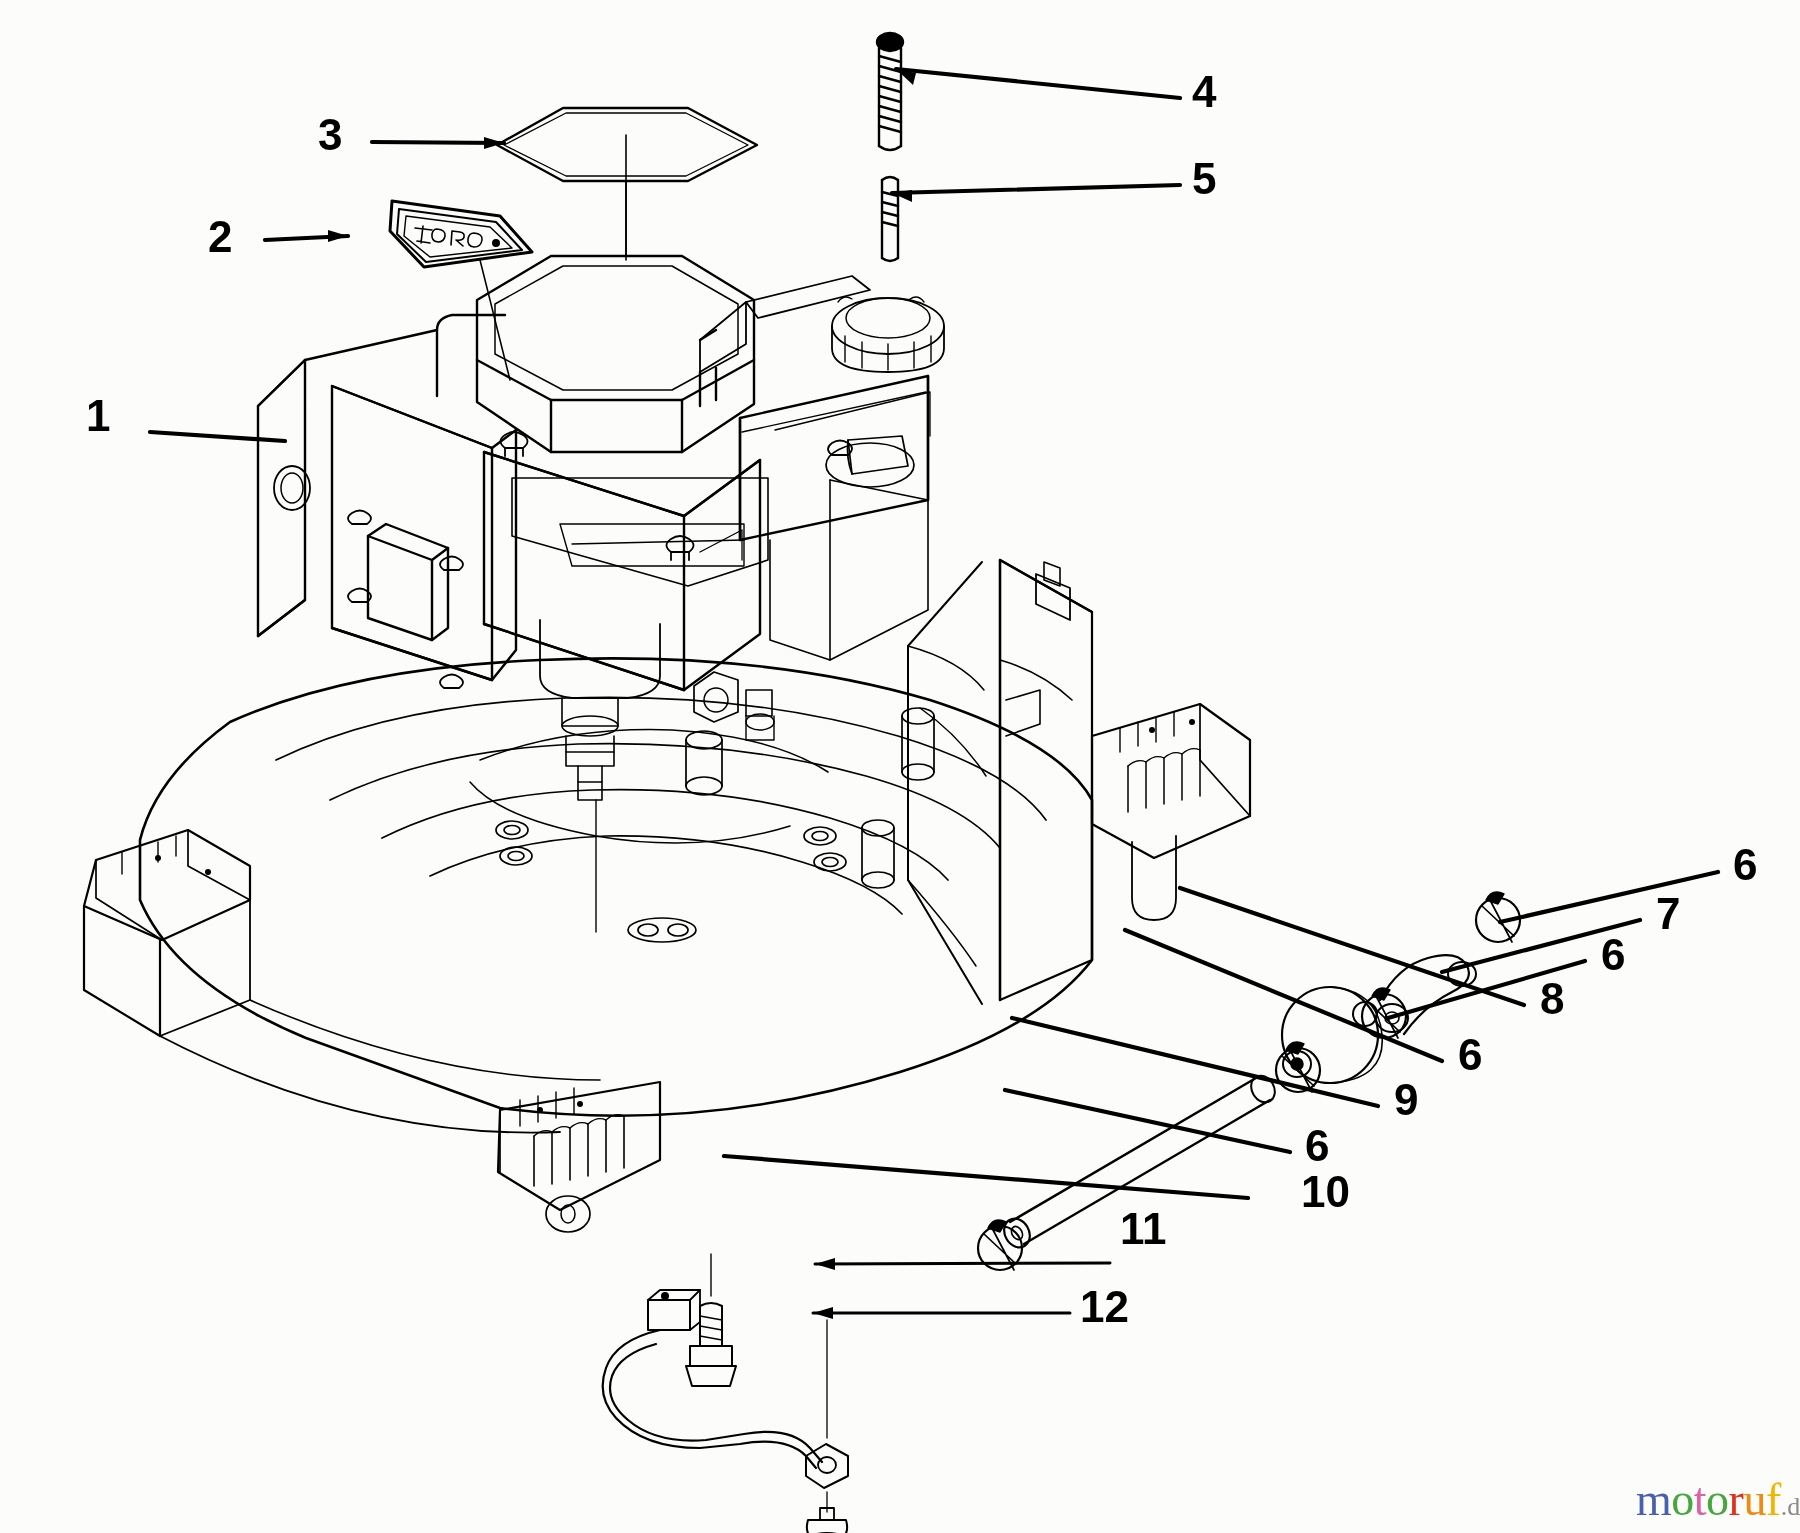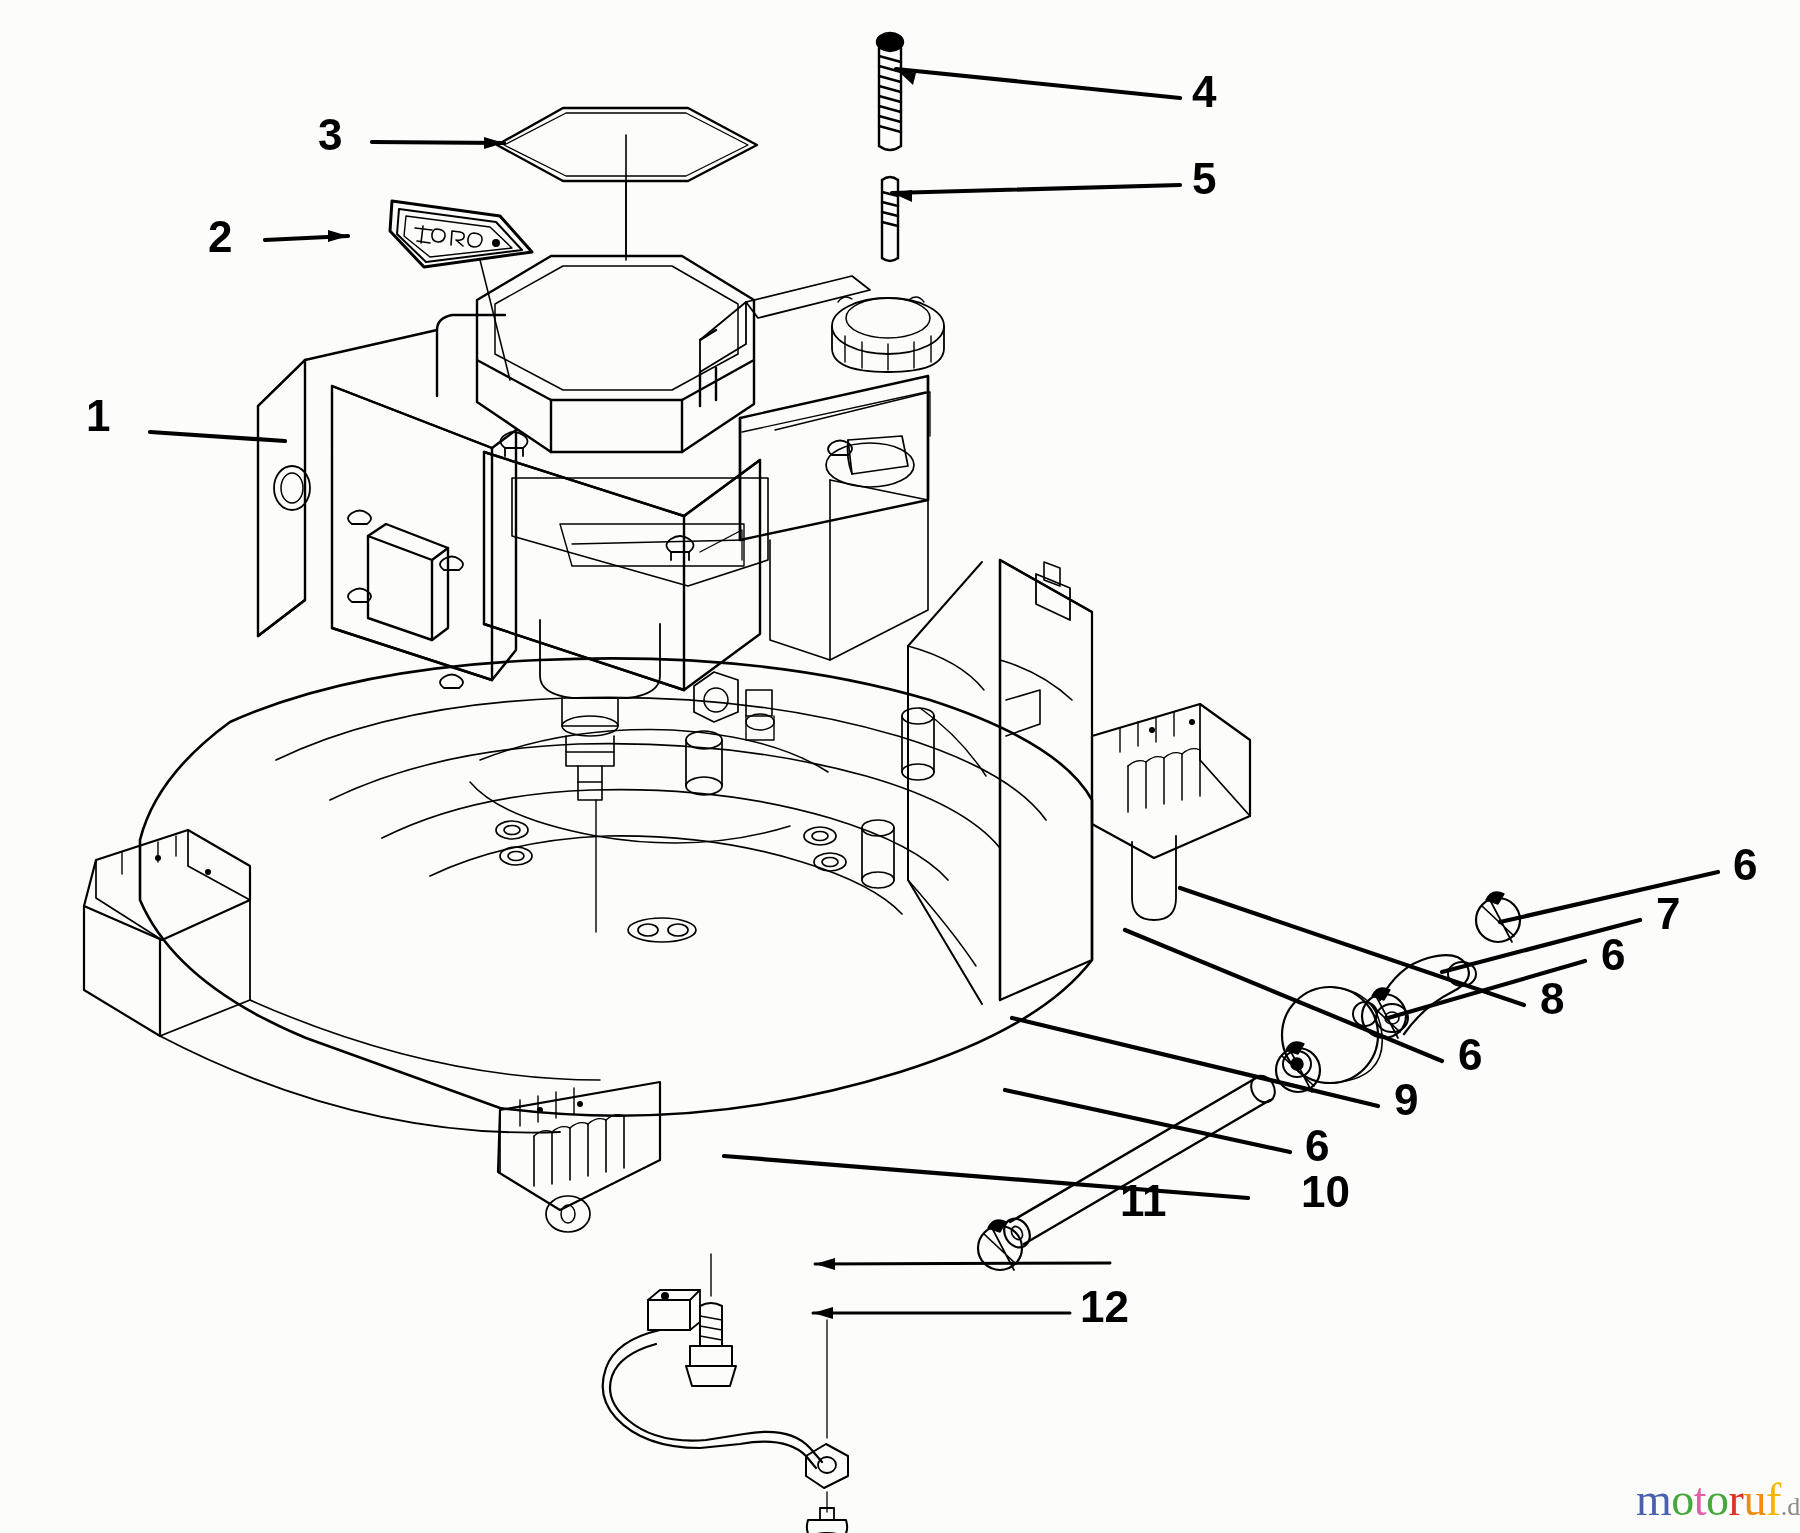--- a/index.html
+++ b/index.html
@@ -396,20 +396,20 @@
   <div class="callout" style="left:1192px;top:70px;">4</div>
   <div class="callout" style="left:1192px;top:157px;">5</div>
   <div class="callout" style="left:1733px;top:843px;">6</div>
   <div class="callout" style="left:1656px;top:892px;">7</div>
   <div class="callout" style="left:1601px;top:933px;">6</div>
   <div class="callout" style="left:1540px;top:977px;">8</div>
   <div class="callout" style="left:1458px;top:1033px;">6</div>
   <div class="callout" style="left:1394px;top:1078px;">9</div>
   <div class="callout" style="left:1305px;top:1124px;">6</div>
   <div class="callout" style="left:1301px;top:1170px;">10</div>
-  <div class="callout" style="left:1120px;top:1179px;">11</div>
+  <div class="callout" style="left:1120px;top:1207px;">11</div>
   <div class="callout" style="left:1080px;top:1285px;text-align:center;">12</div>
 
   <div id="brand-logo">
     <span class="l-m">m</span><span class="l-o1">o</span><span class="l-t">t</span><span class="l-o2">o</span><span class="l-r">r</span><span class="l-u">u</span><span class="l-f">f</span><span class="l-tld">.de</span>
   </div>
 
 </div>
 
 </body></html>

